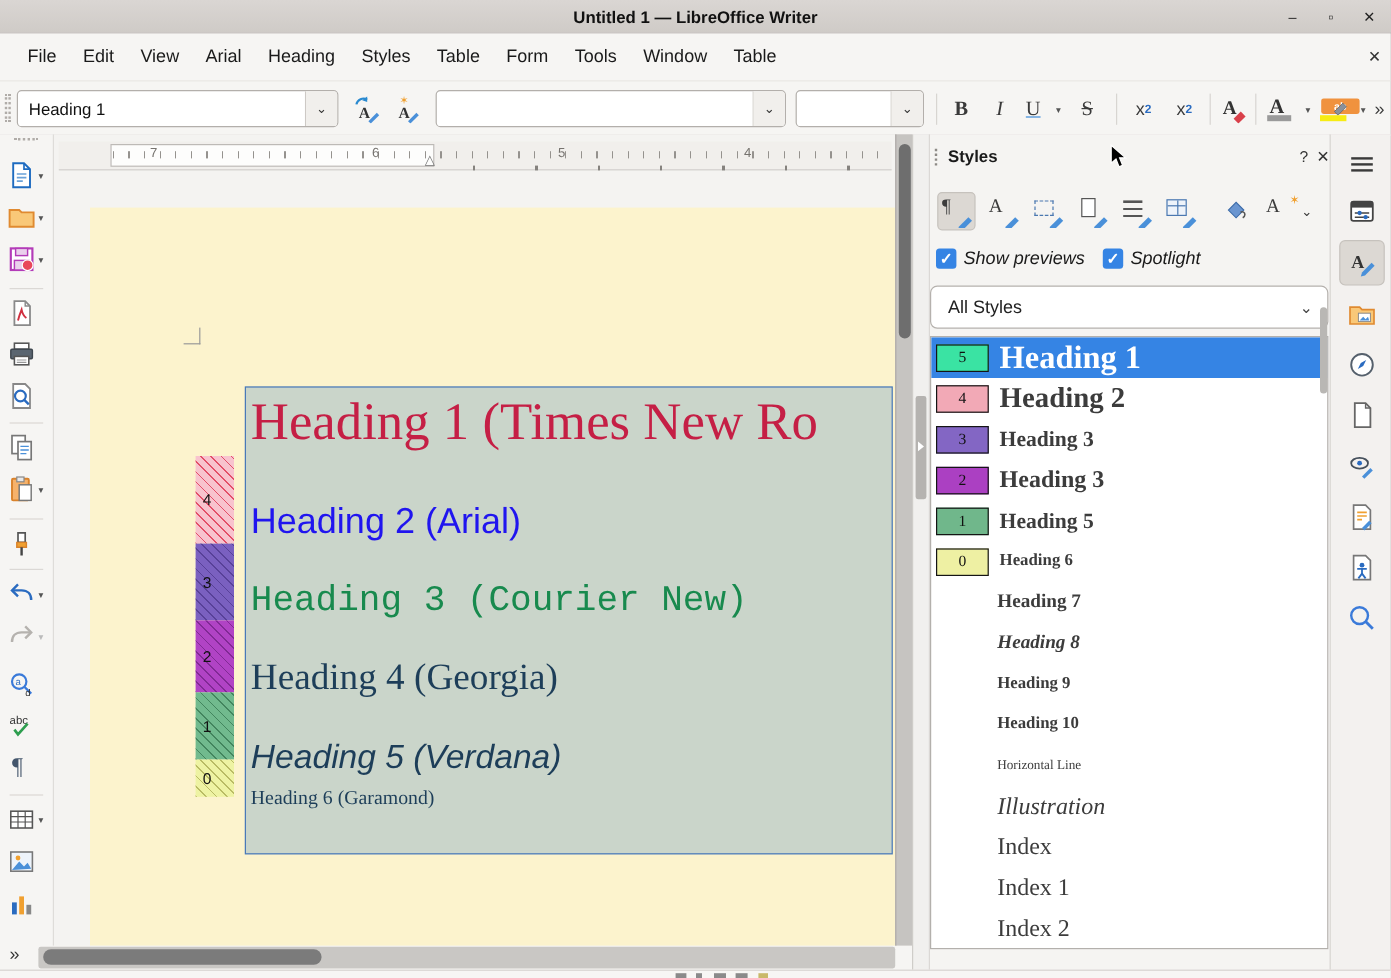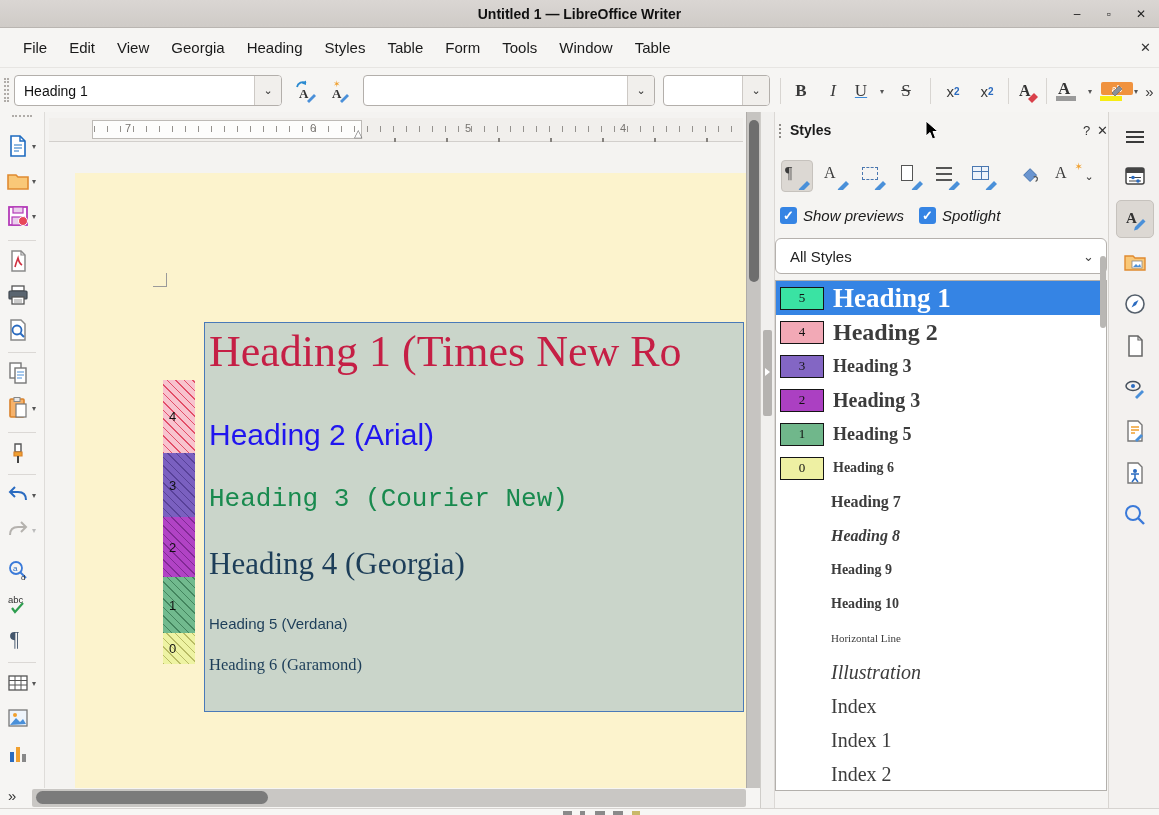--- a/index.html
+++ b/index.html
@@ -75,23 +75,23 @@
 
   .page { left:75px; top:173px; width:672px; height:615px; background:#fcf3cd; }
   .corner-mark { left:153px; top:273px; width:14px; height:14px;
     border-right:1px solid #9a9a9a; border-bottom:1px solid #9a9a9a; }
 
   .selection-block { left:204px; top:322px; width:540px; height:390px;
     background:#cad5ca; border:1px solid #4979b8; overflow:hidden; }
   .para { position:absolute; left:4px; white-space:nowrap; line-height:1.05; }
   .p-h1 { top:6px;   font-family:"Liberation Serif", serif; font-size:44px; }
   .p-h2 { top:96px;  font-family:"Liberation Sans", sans-serif; font-size:30px; }
-  .p-h3 { top:163px; font-family:"Liberation Mono", monospace; font-size:26px; }
+  .p-h3 { top:163px; font-family:"Liberation Mono", monospace; font-size:30px; }
   .p-h4 { top:225px; font-family:"Liberation Serif", serif; font-size:31px; }
-  .p-h5 { top:293px; font-family:"Liberation Sans", sans-serif; font-size:15px; }
+  .p-h5 { top:293px; font-family:"Liberation Sans", sans-serif; font-size:28px;font-style:italic; }
   .p-h6 { top:333px; font-family:"Liberation Serif", serif; font-size:16.5px; }
 
   .spot-bar { left:163px; width:32px; display:flex; align-items:center; }
   .spot-bar .hatch { position:absolute; inset:0; }
   .h-red    { background:repeating-linear-gradient(45deg, rgba(220,40,70,.75) 0 1px, transparent 1px 6px); }
   .h-purple { background:repeating-linear-gradient(45deg, rgba(60,40,120,.55) 0 1px, transparent 1px 6px); }
   .h-magenta{ background:repeating-linear-gradient(45deg, rgba(90,20,110,.55) 0 1px, transparent 1px 6px); }
   .h-green  { background:repeating-linear-gradient(45deg, rgba(30,90,55,.55) 0 1px, transparent 1px 6px); }
   .h-yellow { background:repeating-linear-gradient(45deg, rgba(150,150,60,.6) 0 1px, transparent 1px 6px); }
   .spot-num { position:relative; z-index:2; font-size:13px; color:#111; margin-left:6px; }
@@ -200,21 +200,21 @@
       <span class="winbtn">–</span>
       <span class="winbtn">▫</span>
       <span class="winbtn">✕</span>
     </span>
   </div>
 
   <div class="abs menubar">
     <span class="menu-item">File</span>
     <span class="menu-item">Edit</span>
     <span class="menu-item">View</span>
-    <span class="menu-item">Georgia</span>
+    <span class="menu-item">Arial</span>
     <span class="menu-item">Heading</span>
     <span class="menu-item">Styles</span>
     <span class="menu-item">Table</span>
     <span class="menu-item">Form</span>
     <span class="menu-item">Tools</span>
     <span class="menu-item">Window</span>
     <span class="menu-item">Table</span>
     <span class="doc-close">✕</span>
   </div>
 

